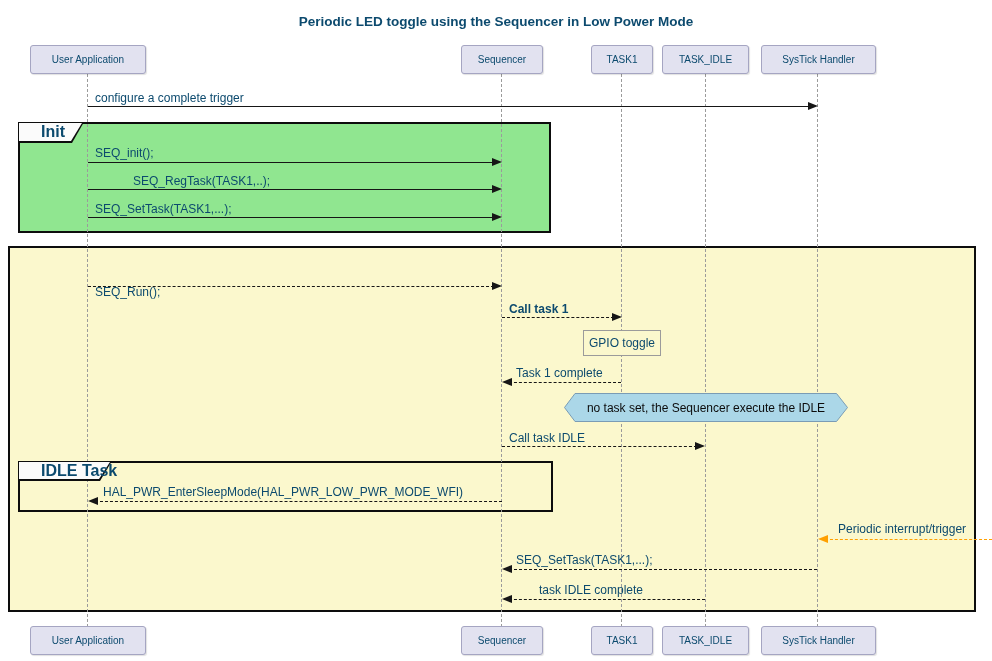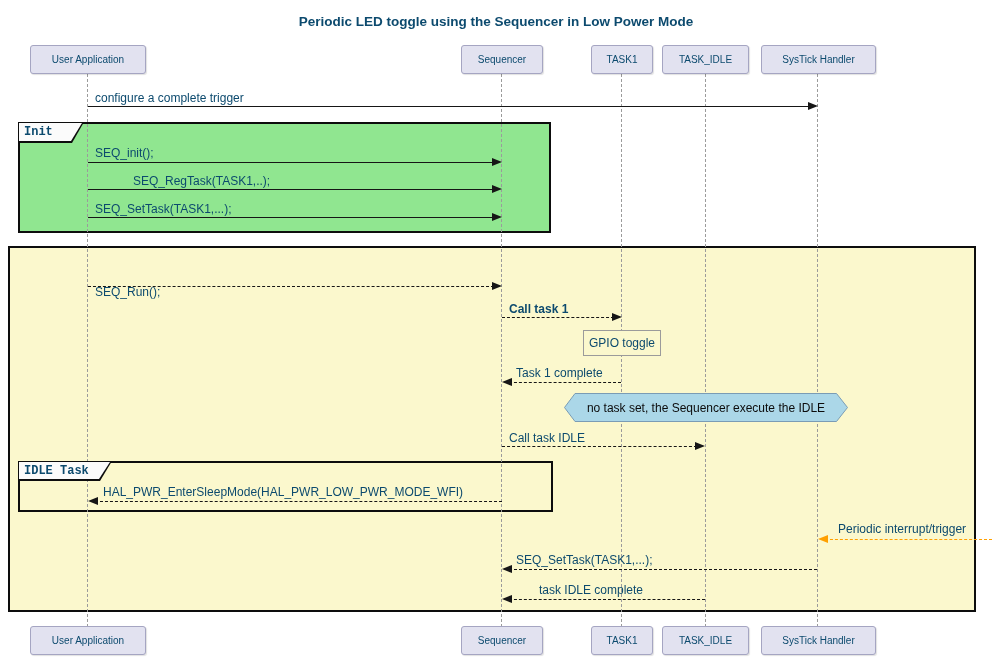--- a/index.html
+++ b/index.html
@@ -20,22 +20,22 @@
   }
   
   .lifeline{position:absolute;width:0;border-left:1px dashed var(--lifeline-color);z-index:2;}
   
   .grp{position:absolute;box-sizing:border-box;border:2px solid #0d0d0d;z-index:1;}
   .tab{position:absolute;z-index:3;}
   .tab-bg{position:absolute;inset:0;background:#0d0d0d;
     clip-path:polygon(0 0,100% 0,calc(100% - 12px) 100%,0 100%);}
   .tab-fg{position:absolute;left:1px;top:1px;right:2px;bottom:2px;background:#fbfbfb;
     clip-path:polygon(0 0,100% 0,calc(100% - 11px) 100%,0 100%);}
-  .tab-label{position:relative;z-index:2;display:block;font-weight:bold;font-size:12px;
-    padding-left:6px;line-height:20px;white-space:nowrap;font-family:Liberation Mono, monospace;}
+  .tab-label{position:relative;z-index:2;display:block;font-weight:bold;font-size:16px;
+    padding-left:23px;line-height:20px;white-space:nowrap;}
   
   .msg-label{position:absolute;font-size:12px;white-space:nowrap;z-index:4;}
   .line{position:absolute;height:0;z-index:4;}
   .solid{border-top:1.5px solid #161616;}
   .dashed{border-top:1.5px dashed #161616;}
   .dashed-orange{border-top:1.5px dashed var(--trigger-color);}
   .head{position:absolute;width:0;height:0;z-index:5;}
   .head-r{border-left:10px solid #161616;border-top:4.5px solid transparent;border-bottom:4.5px solid transparent;}
   .head-l{border-right:10px solid #161616;border-top:4.5px solid transparent;border-bottom:4.5px solid transparent;}
   .head-l-orange{border-right:10px solid var(--trigger-color);border-top:4.5px solid transparent;border-bottom:4.5px solid transparent;}

